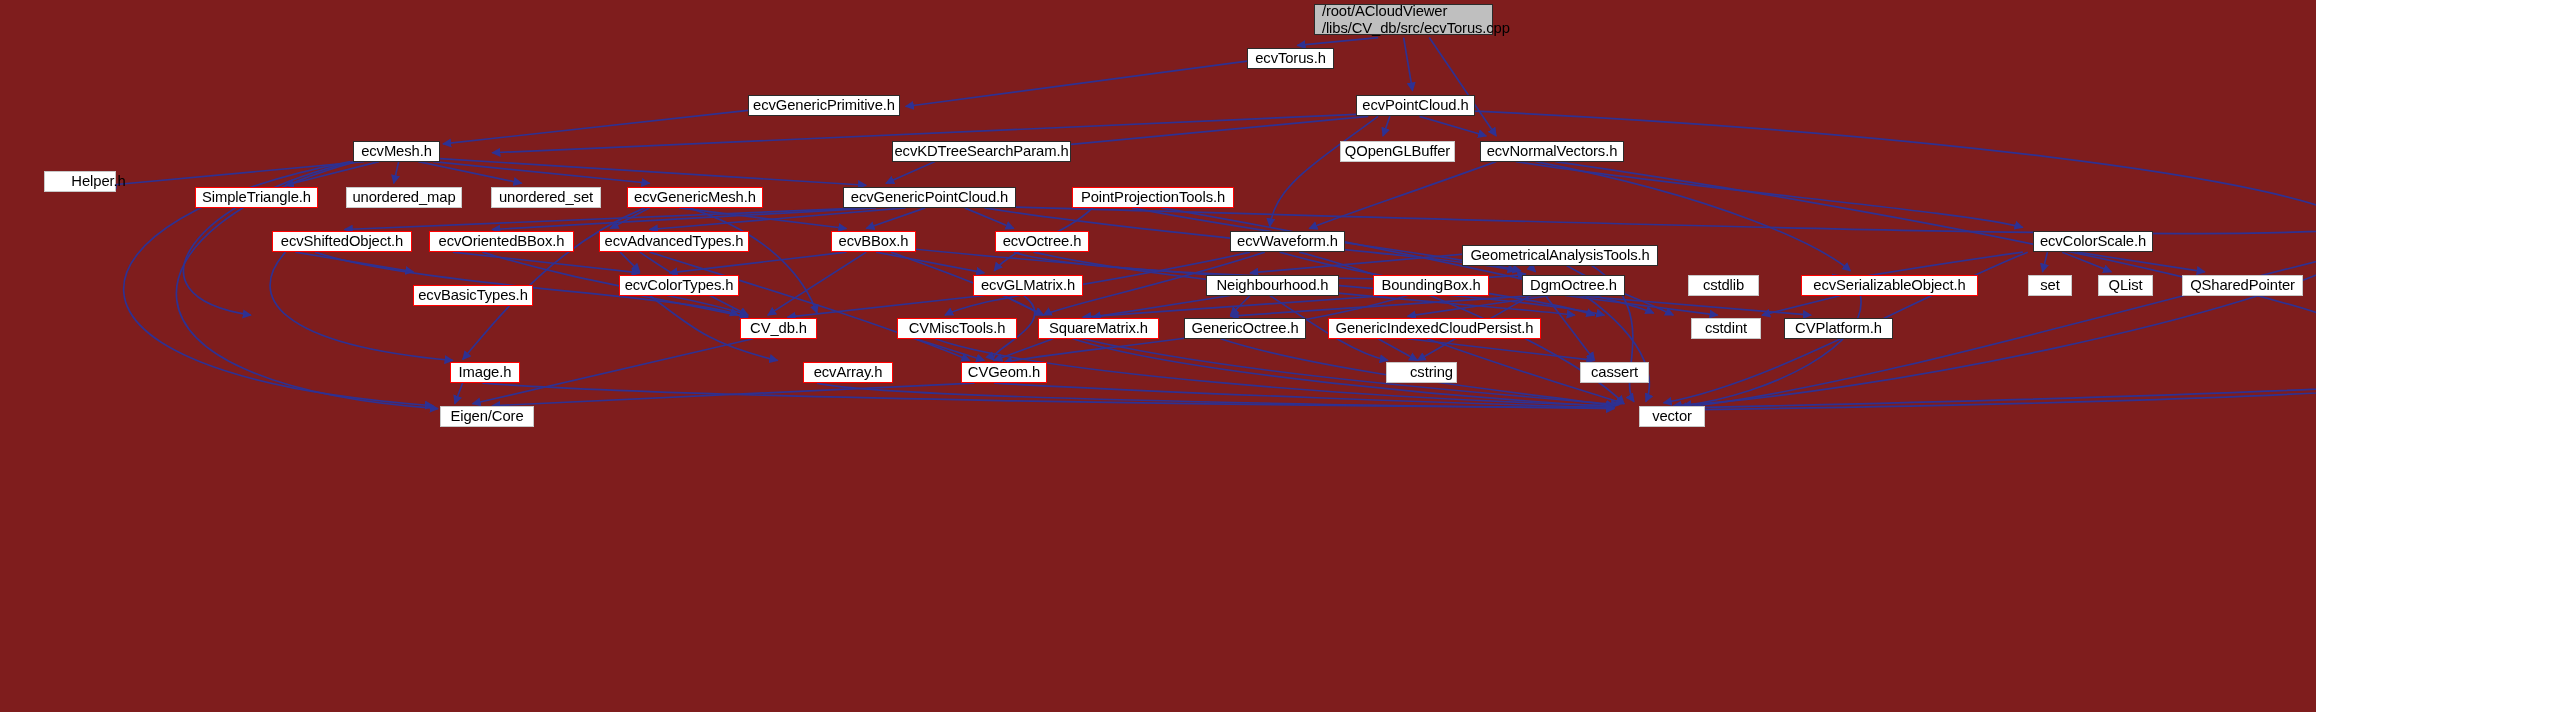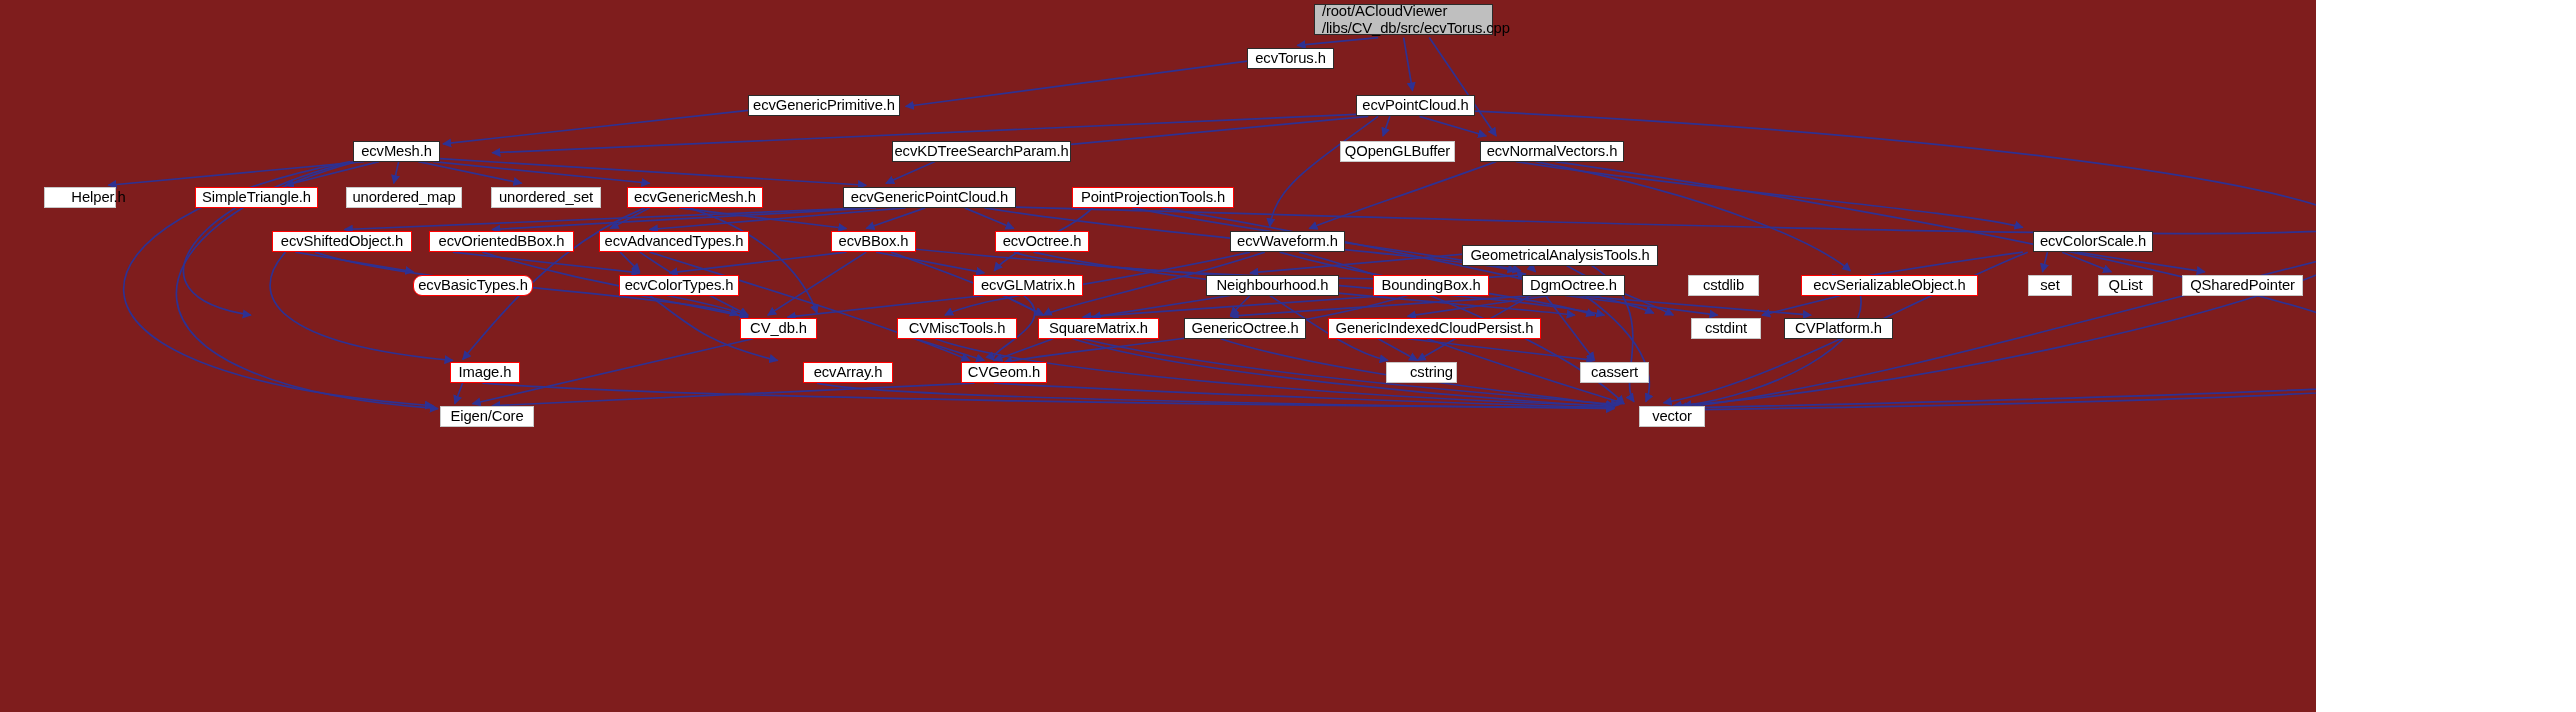--- a/index.html
+++ b/index.html
@@ -216,37 +216,37 @@
   <div id="node-layer">
     <div class="node root" style="left:1314px;top:3.9px;width:179px;height:31.5px;"><span class="lbl">/root/ACloudViewer
 /libs/CV_db/src/ecvTorus.cpp</span></div>
     <div class="node b-black" style="left:1247px;top:48px;width:87px;height:20.7px;"><span class="lbl">ecvTorus.h</span></div>
     <div class="node b-black" style="left:748px;top:95px;width:152px;height:20.7px;"><span class="lbl">ecvGenericPrimitive.h</span></div>
     <div class="node b-black" style="left:1356px;top:95px;width:119px;height:20.7px;"><span class="lbl">ecvPointCloud.h</span></div>
     <div class="node b-black" style="left:353px;top:141px;width:87px;height:20.7px;"><span class="lbl">ecvMesh.h</span></div>
     <div class="node b-black" style="left:892px;top:141px;width:179px;height:20.7px;"><span class="lbl">ecvKDTreeSearchParam.h</span></div>
     <div class="node b-black" style="left:1480px;top:141px;width:144px;height:20.7px;"><span class="lbl">ecvNormalVectors.h</span></div>
     <div class="node b-grey" style="left:1340px;top:141px;width:115px;height:20.7px;"><span class="lbl">QOpenGLBuffer</span></div>
-    <div class="node b-grey" style="left:44px;top:187px;width:72px;height:20.7px;padding-left:37px;"><span class="lbl">Helper.h</span></div>
+    <div class="node b-grey" style="left:44px;top:171px;width:72px;height:20.7px;padding-left:37px;"><span class="lbl">Helper.h</span></div>
     <div class="node b-red" style="left:195px;top:187px;width:123px;height:20.7px;"><span class="lbl">SimpleTriangle.h</span></div>
     <div class="node b-grey" style="left:346px;top:187px;width:116px;height:20.7px;"><span class="lbl">unordered_map</span></div>
     <div class="node b-grey" style="left:491px;top:187px;width:110px;height:20.7px;"><span class="lbl">unordered_set</span></div>
     <div class="node b-red" style="left:627px;top:187px;width:136px;height:20.7px;"><span class="lbl">ecvGenericMesh.h</span></div>
     <div class="node b-black" style="left:843px;top:187px;width:173px;height:20.7px;"><span class="lbl">ecvGenericPointCloud.h</span></div>
     <div class="node b-red" style="left:1072px;top:187px;width:162px;height:20.7px;"><span class="lbl">PointProjectionTools.h</span></div>
     <div class="node b-red" style="left:272px;top:231px;width:140px;height:20.7px;"><span class="lbl">ecvShiftedObject.h</span></div>
     <div class="node b-red" style="left:429px;top:231px;width:145px;height:20.7px;"><span class="lbl">ecvOrientedBBox.h</span></div>
     <div class="node b-red" style="left:599px;top:231px;width:150px;height:20.7px;"><span class="lbl">ecvAdvancedTypes.h</span></div>
     <div class="node b-red" style="left:831px;top:231px;width:85px;height:20.7px;"><span class="lbl">ecvBBox.h</span></div>
     <div class="node b-red" style="left:995px;top:231px;width:94px;height:20.7px;"><span class="lbl">ecvOctree.h</span></div>
     <div class="node b-black" style="left:1230px;top:231px;width:115px;height:20.7px;"><span class="lbl">ecvWaveform.h</span></div>
     <div class="node b-black" style="left:1462px;top:245px;width:196px;height:20.7px;"><span class="lbl">GeometricalAnalysisTools.h</span></div>
     <div class="node b-black" style="left:2025px;top:231px;width:120px;height:20.7px;margin-left:8px;"><span class="lbl">ecvColorScale.h</span></div>
     <div class="node b-black" style="left:2359px;top:231px;width:119px;height:20.7px;"><span class="lbl">PointCloudTpl.h</span></div>
-    <div class="node b-red" style="left:413px;top:275px;width:120px;height:20.7px;border-radius:9px;"><span class="lbl">ecvBasicTypes.h</span></div>
+    <div class="node b-red" style="left:413px;top:285px;width:120px;height:20.7px;"><span class="lbl">ecvBasicTypes.h</span></div>
     <div class="node b-red" style="left:619px;top:275px;width:120px;height:20.7px;"><span class="lbl">ecvColorTypes.h</span></div>
     <div class="node b-red" style="left:973px;top:275px;width:110px;height:20.7px;"><span class="lbl">ecvGLMatrix.h</span></div>
     <div class="node b-black" style="left:1206px;top:275px;width:133px;height:20.7px;"><span class="lbl">Neighbourhood.h</span></div>
     <div class="node b-red" style="left:1373px;top:275px;width:116px;height:20.7px;"><span class="lbl">BoundingBox.h</span></div>
     <div class="node b-black" style="left:1522px;top:275px;width:103px;height:20.7px;"><span class="lbl">DgmOctree.h</span></div>
     <div class="node b-grey" style="left:1688px;top:275px;width:71px;height:20.7px;"><span class="lbl">cstdlib</span></div>
     <div class="node b-red" style="left:1801px;top:275px;width:177px;height:20.7px;"><span class="lbl">ecvSerializableObject.h</span></div>
     <div class="node b-grey" style="left:2028px;top:275px;width:44px;height:20.7px;"><span class="lbl">set</span></div>
     <div class="node b-grey" style="left:2098px;top:275px;width:55px;height:20.7px;"><span class="lbl">QList</span></div>
     <div class="node b-grey" style="left:2182px;top:275px;width:121px;height:20.7px;"><span class="lbl">QSharedPointer</span></div>

